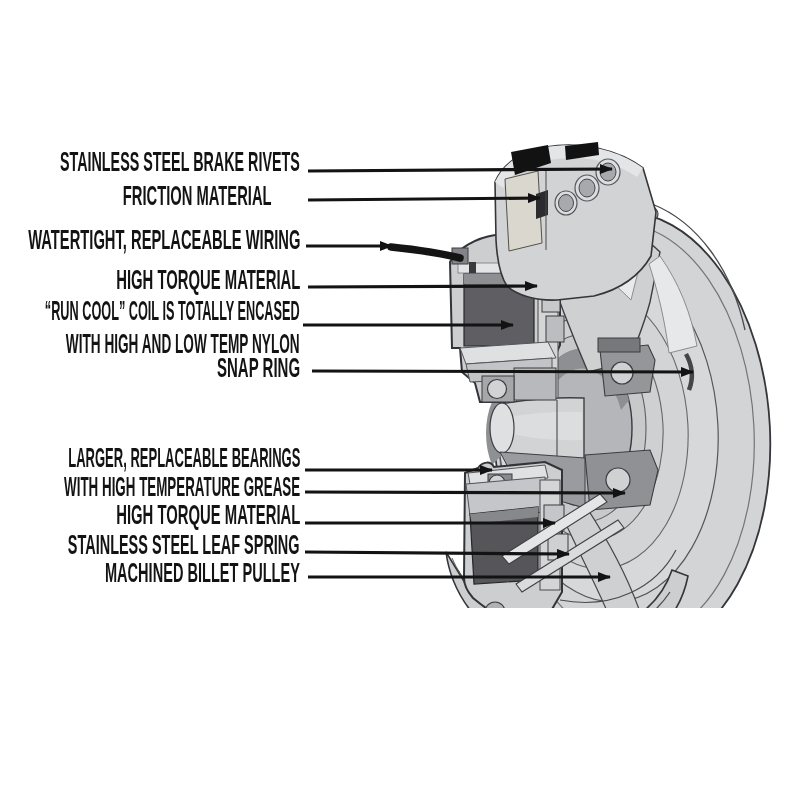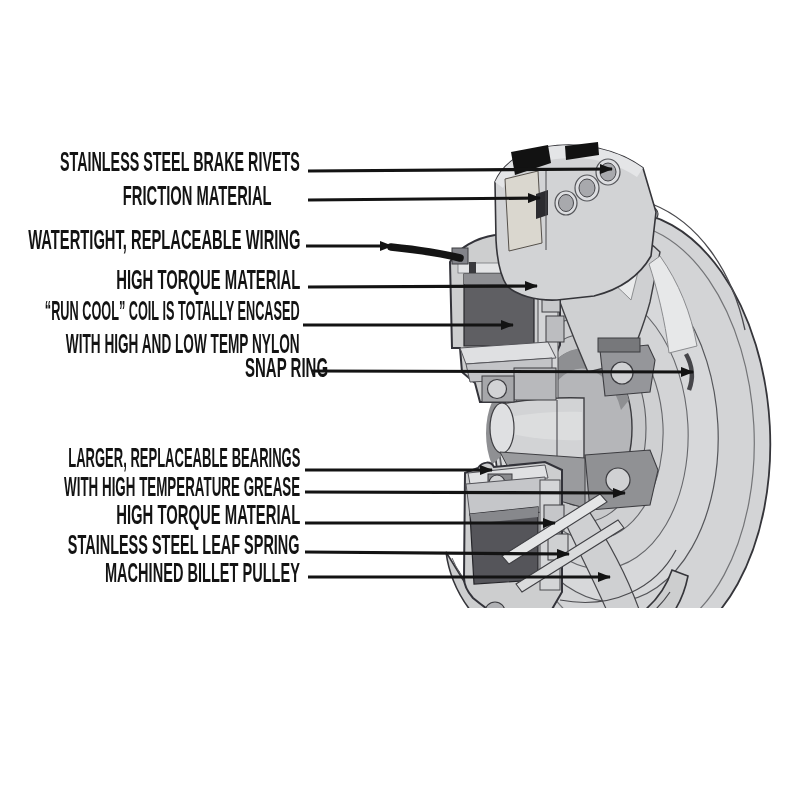--- a/index.html
+++ b/index.html
@@ -143,20 +143,20 @@
       </g>
 </svg>
 
 <div id="labels">
       <div class="label" style="right: 500px; top: 162px;"><span class="inner" style="transform: scaleX(0.511727);">STAINLESS STEEL BRAKE RIVETS</span></div>
       <div class="label" style="right: 528px; top: 196px;"><span class="inner" style="transform: scaleX(0.526502);">FRICTION MATERIAL</span></div>
       <div class="label" style="right: 500px; top: 240px;"><span class="inner" style="transform: scaleX(0.526112);">WATERTIGHT, REPLACEABLE WIRING</span></div>
       <div class="label" style="right: 500px; top: 280px;"><span class="inner" style="transform: scaleX(0.530259);">HIGH TORQUE MATERIAL</span></div>
       <div class="label" style="right: 500px; top: 311px;"><span class="inner" style="transform: scaleX(0.453737);">“RUN COOL” COIL IS TOTALLY ENCASED</span></div>
       <div class="label" style="right: 500px; top: 344px;"><span class="inner" style="transform: scaleX(0.486486);">WITH HIGH AND LOW TEMP NYLON</span></div>
-      <div class="label" style="right: 472px; top: 368px; text-decoration: underline;"><span class="inner" style="transform: scaleX(0.535484);">SNAP RING</span></div>
+      <div class="label" style="right: 500px; top: 368px; text-decoration: underline;"><span class="inner" style="transform: scaleX(0.535484);">SNAP RING</span></div>
       <div class="label" style="right: 500px; top: 458px;"><span class="inner" style="transform: scaleX(0.46493);">LARGER, REPLACEABLE BEARINGS</span></div>
       <div class="label" style="right: 500px; top: 487px;"><span class="inner" style="transform: scaleX(0.477733);">WITH HIGH TEMPERATURE GREASE</span></div>
       <div class="label" style="right: 500px; top: 515px;"><span class="inner" style="transform: scaleX(0.530259);">HIGH TORQUE MATERIAL</span></div>
       <div class="label" style="right: 500px; top: 545px;"><span class="inner" style="transform: scaleX(0.516704);">STAINLESS STEEL LEAF SPRING</span></div>
       <div class="label" style="right: 500px; top: 573px;"><span class="inner" style="transform: scaleX(0.52);">MACHINED BILLET PULLEY</span></div>
     </div>
 </div>
 
 </body></html>

